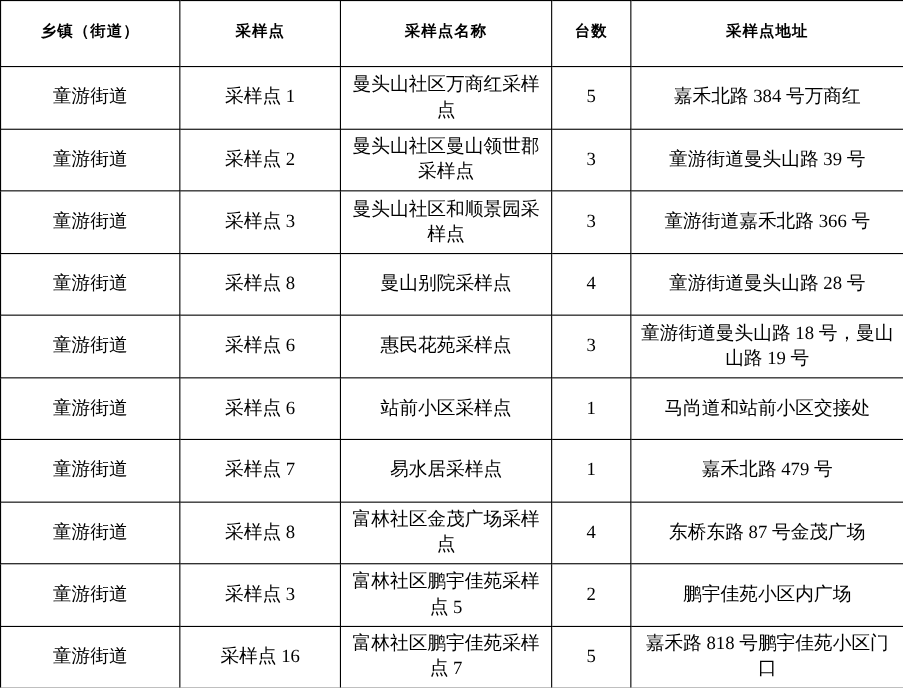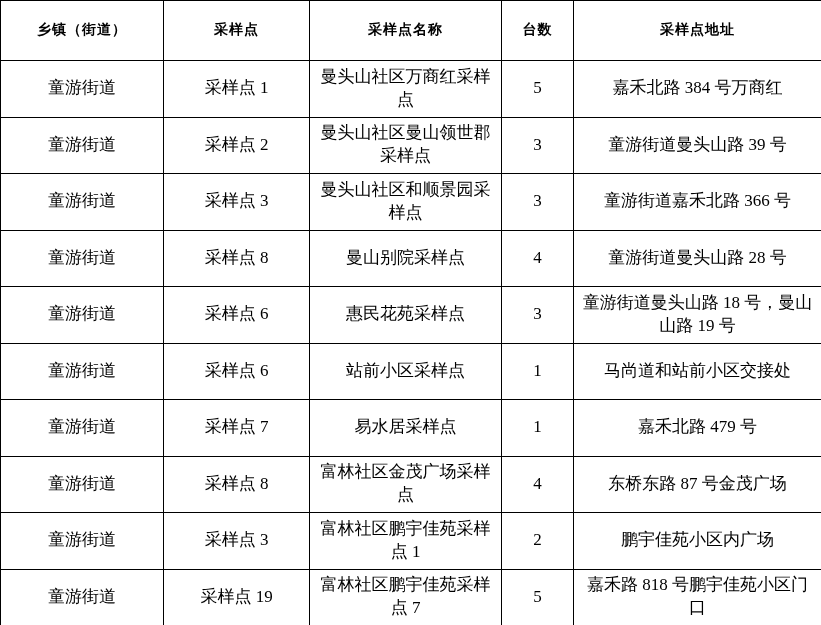--- a/index.html
+++ b/index.html
@@ -126,26 +126,26 @@
       <tr>
         <td>童游街道</td>
         <td>采样点 8</td>
         <td>富林社区金茂广场采样点</td>
         <td>4</td>
         <td>东桥东路 87 号金茂广场</td>
       </tr>
       <tr>
         <td>童游街道</td>
         <td>采样点 3</td>
-        <td>富林社区鹏宇佳苑采样点 1</td>
+        <td>富林社区鹏宇佳苑采样点 5</td>
         <td>2</td>
         <td>鹏宇佳苑小区内广场</td>
       </tr>
       <tr>
         <td>童游街道</td>
-        <td>采样点 19</td>
+        <td>采样点 16</td>
         <td>富林社区鹏宇佳苑采样点 7</td>
         <td>5</td>
         <td>嘉禾路 818 号鹏宇佳苑小区门口</td>
       </tr>
     </tbody>
   </table>
 </div>
 
 </body></html>

